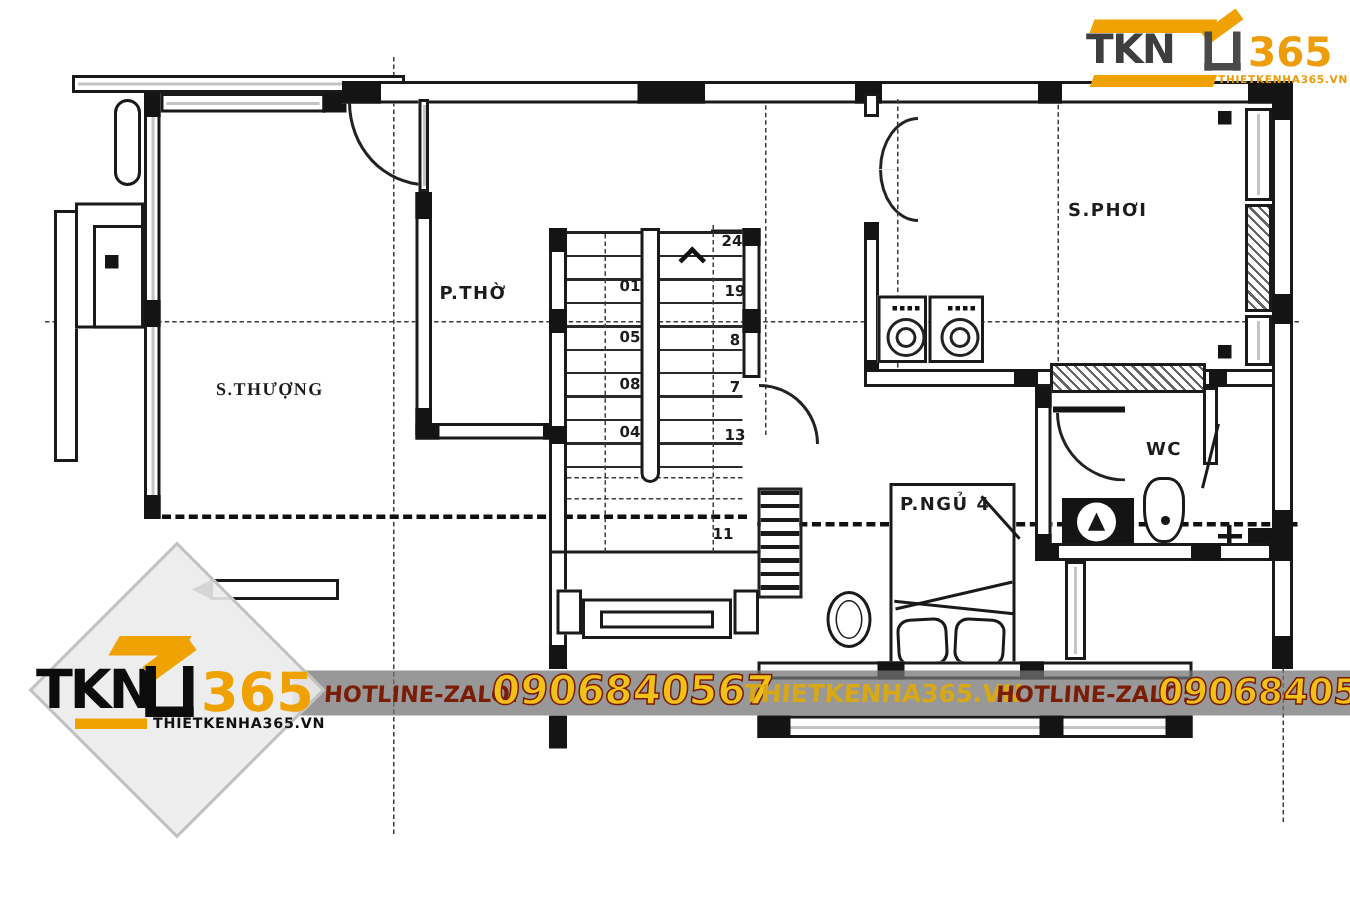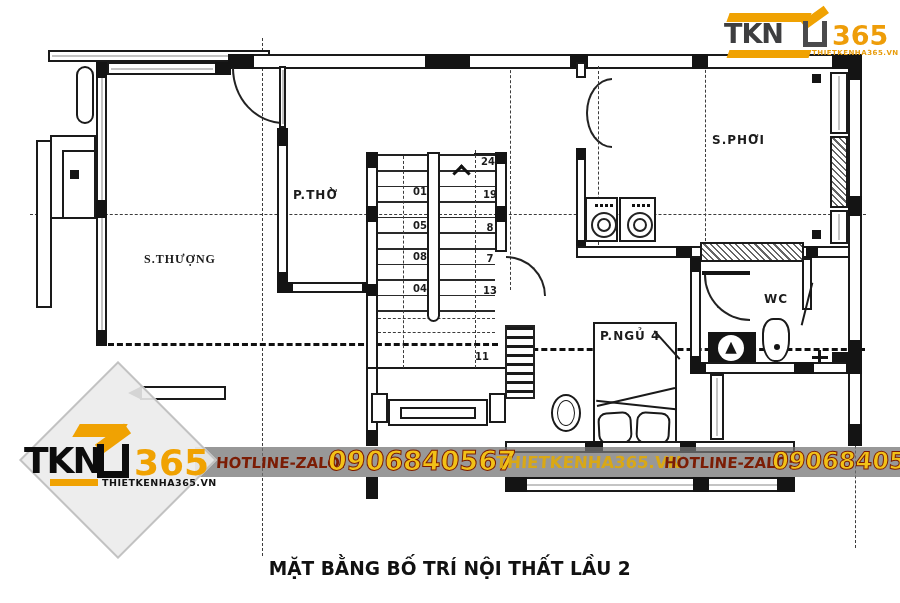--- a/index.html
+++ b/index.html
@@ -237,17 +237,14 @@
     <span style="position:absolute;left:24px;top:30px;font-size:36px;font-weight:900;color:#0c0c0c;letter-spacing:-2px;">TKN</span>
     <div class="house" style="left:92px;top:10px;width:42px;height:60px;">
       <div class="roof" style="left:3px;top:13px;width:36px;height:12px;"></div>
       <div class="body" style="left:5px;bottom:2px;width:32px;height:34px;border-width:7px;border-color:#0c0c0c;"></div>
     </div>
     <span style="position:absolute;left:134px;top:32px;font-size:36px;font-weight:900;color:#F0A202;">365</span>
     <div class="obar" style="left:50px;top:69px;width:48px;height:7px;transform:none;"></div>
     <span style="position:absolute;left:102px;top:67px;font-size:9.5px;font-weight:800;color:#111;letter-spacing:0.5px;">THIETKENHA365.VN</span>
   </div>
 
-  <div id="title">
-    <span>MẶT BẰNG BỐ TRÍ NỘI THẤT LẦU 2</span>
-  </div>
 
 </div>
 
 </body></html>

